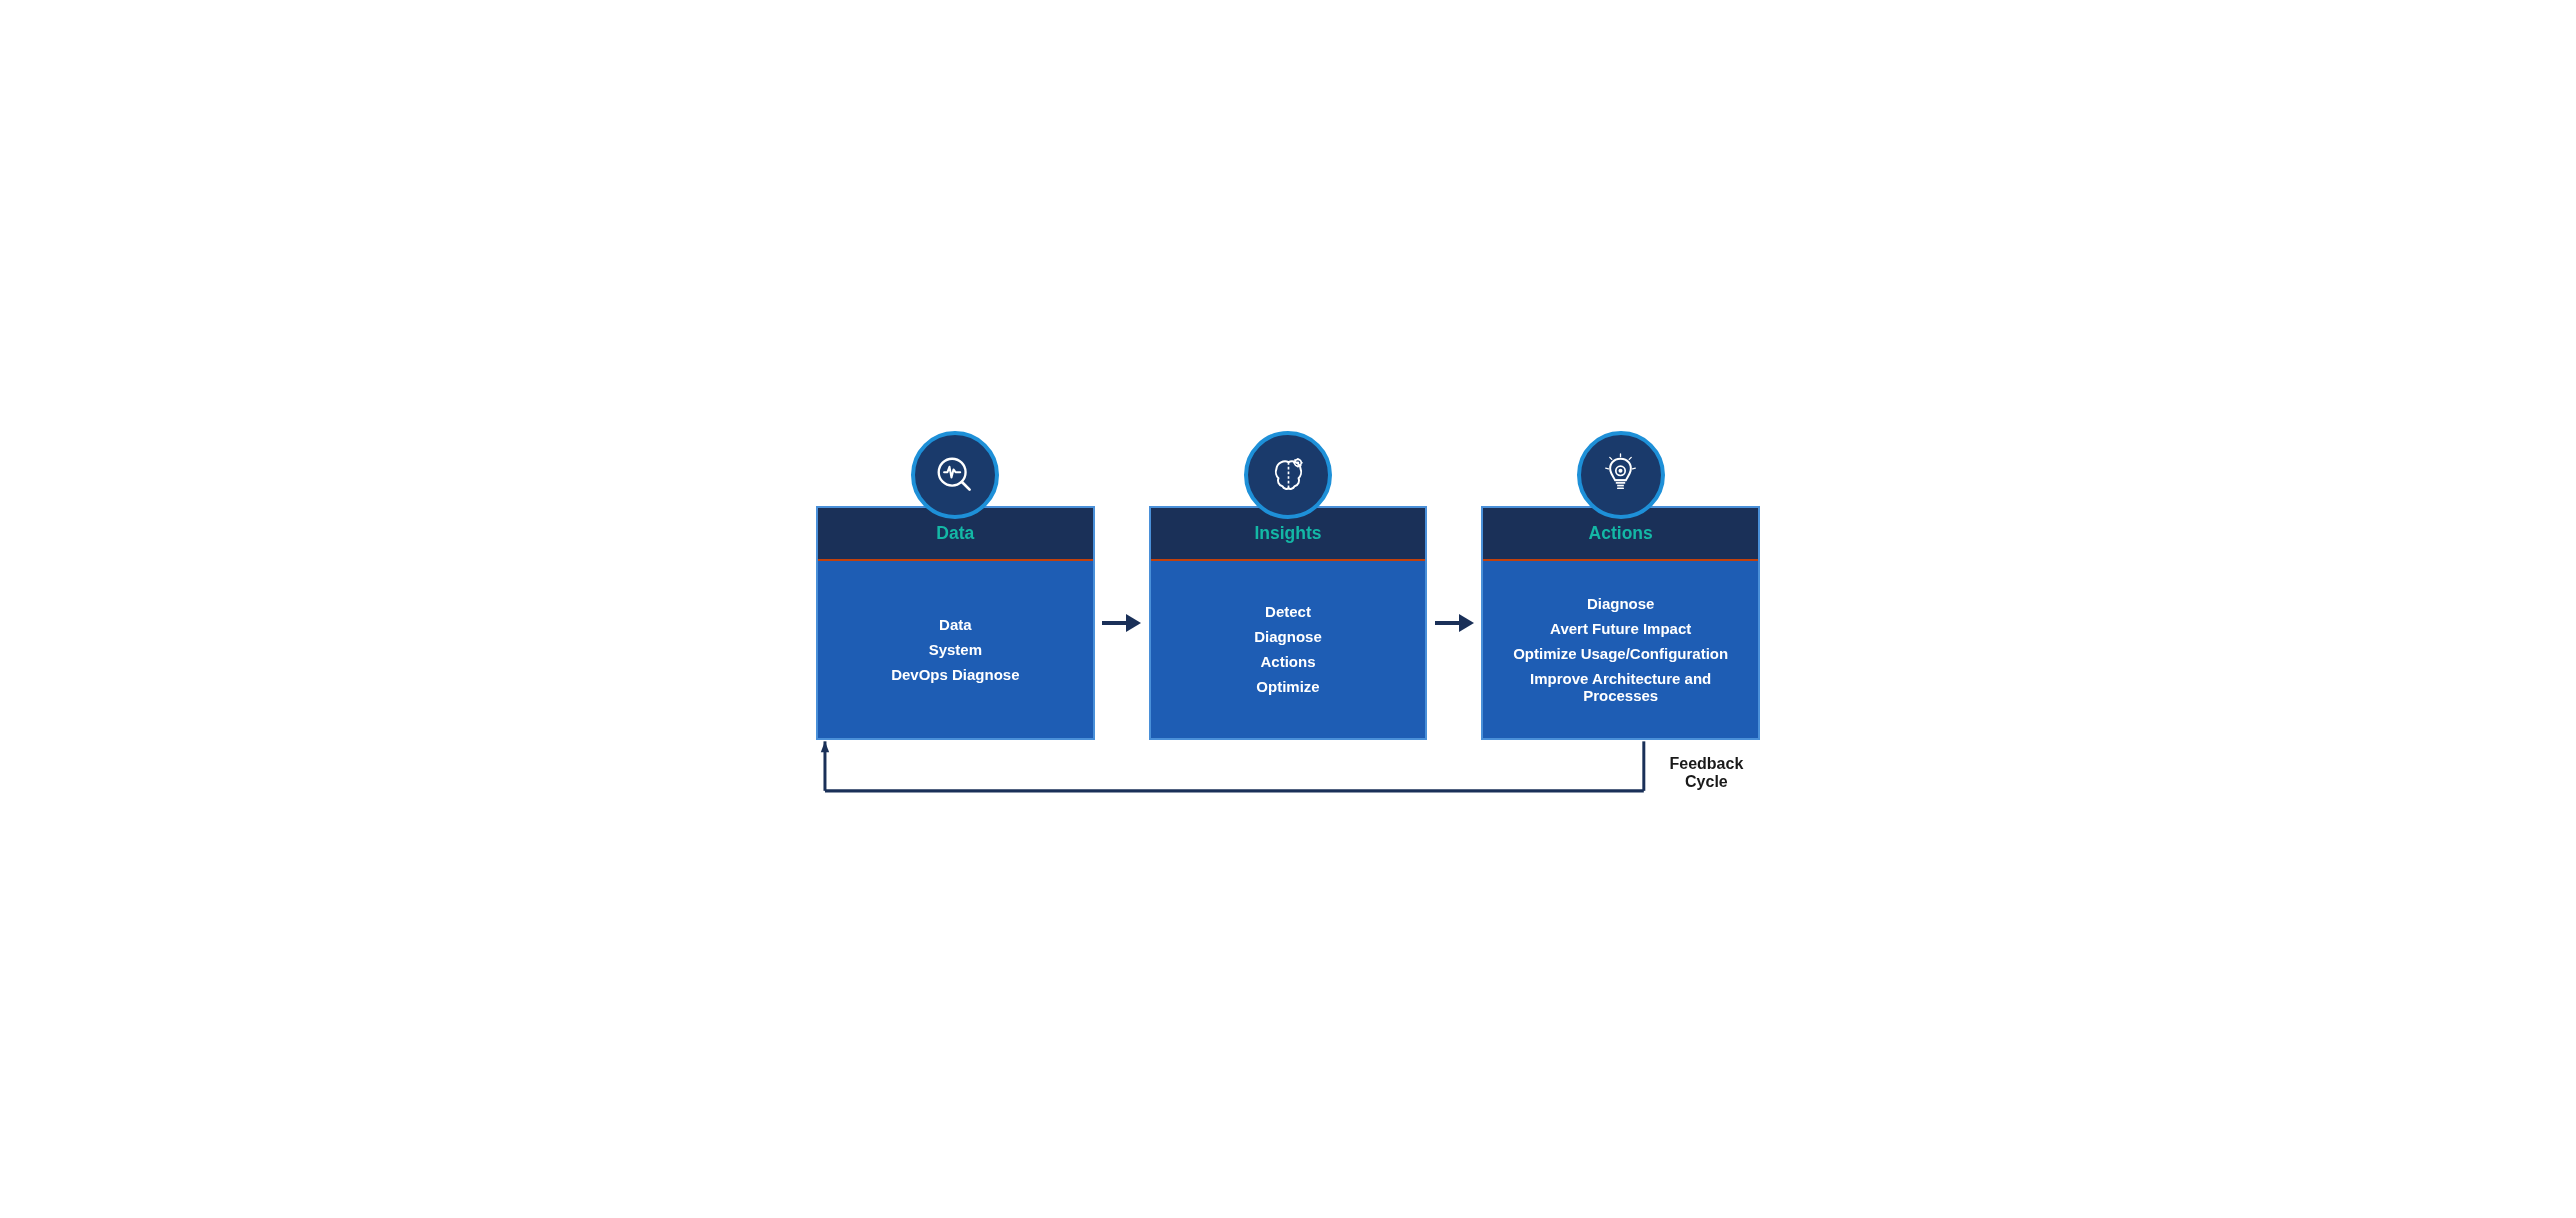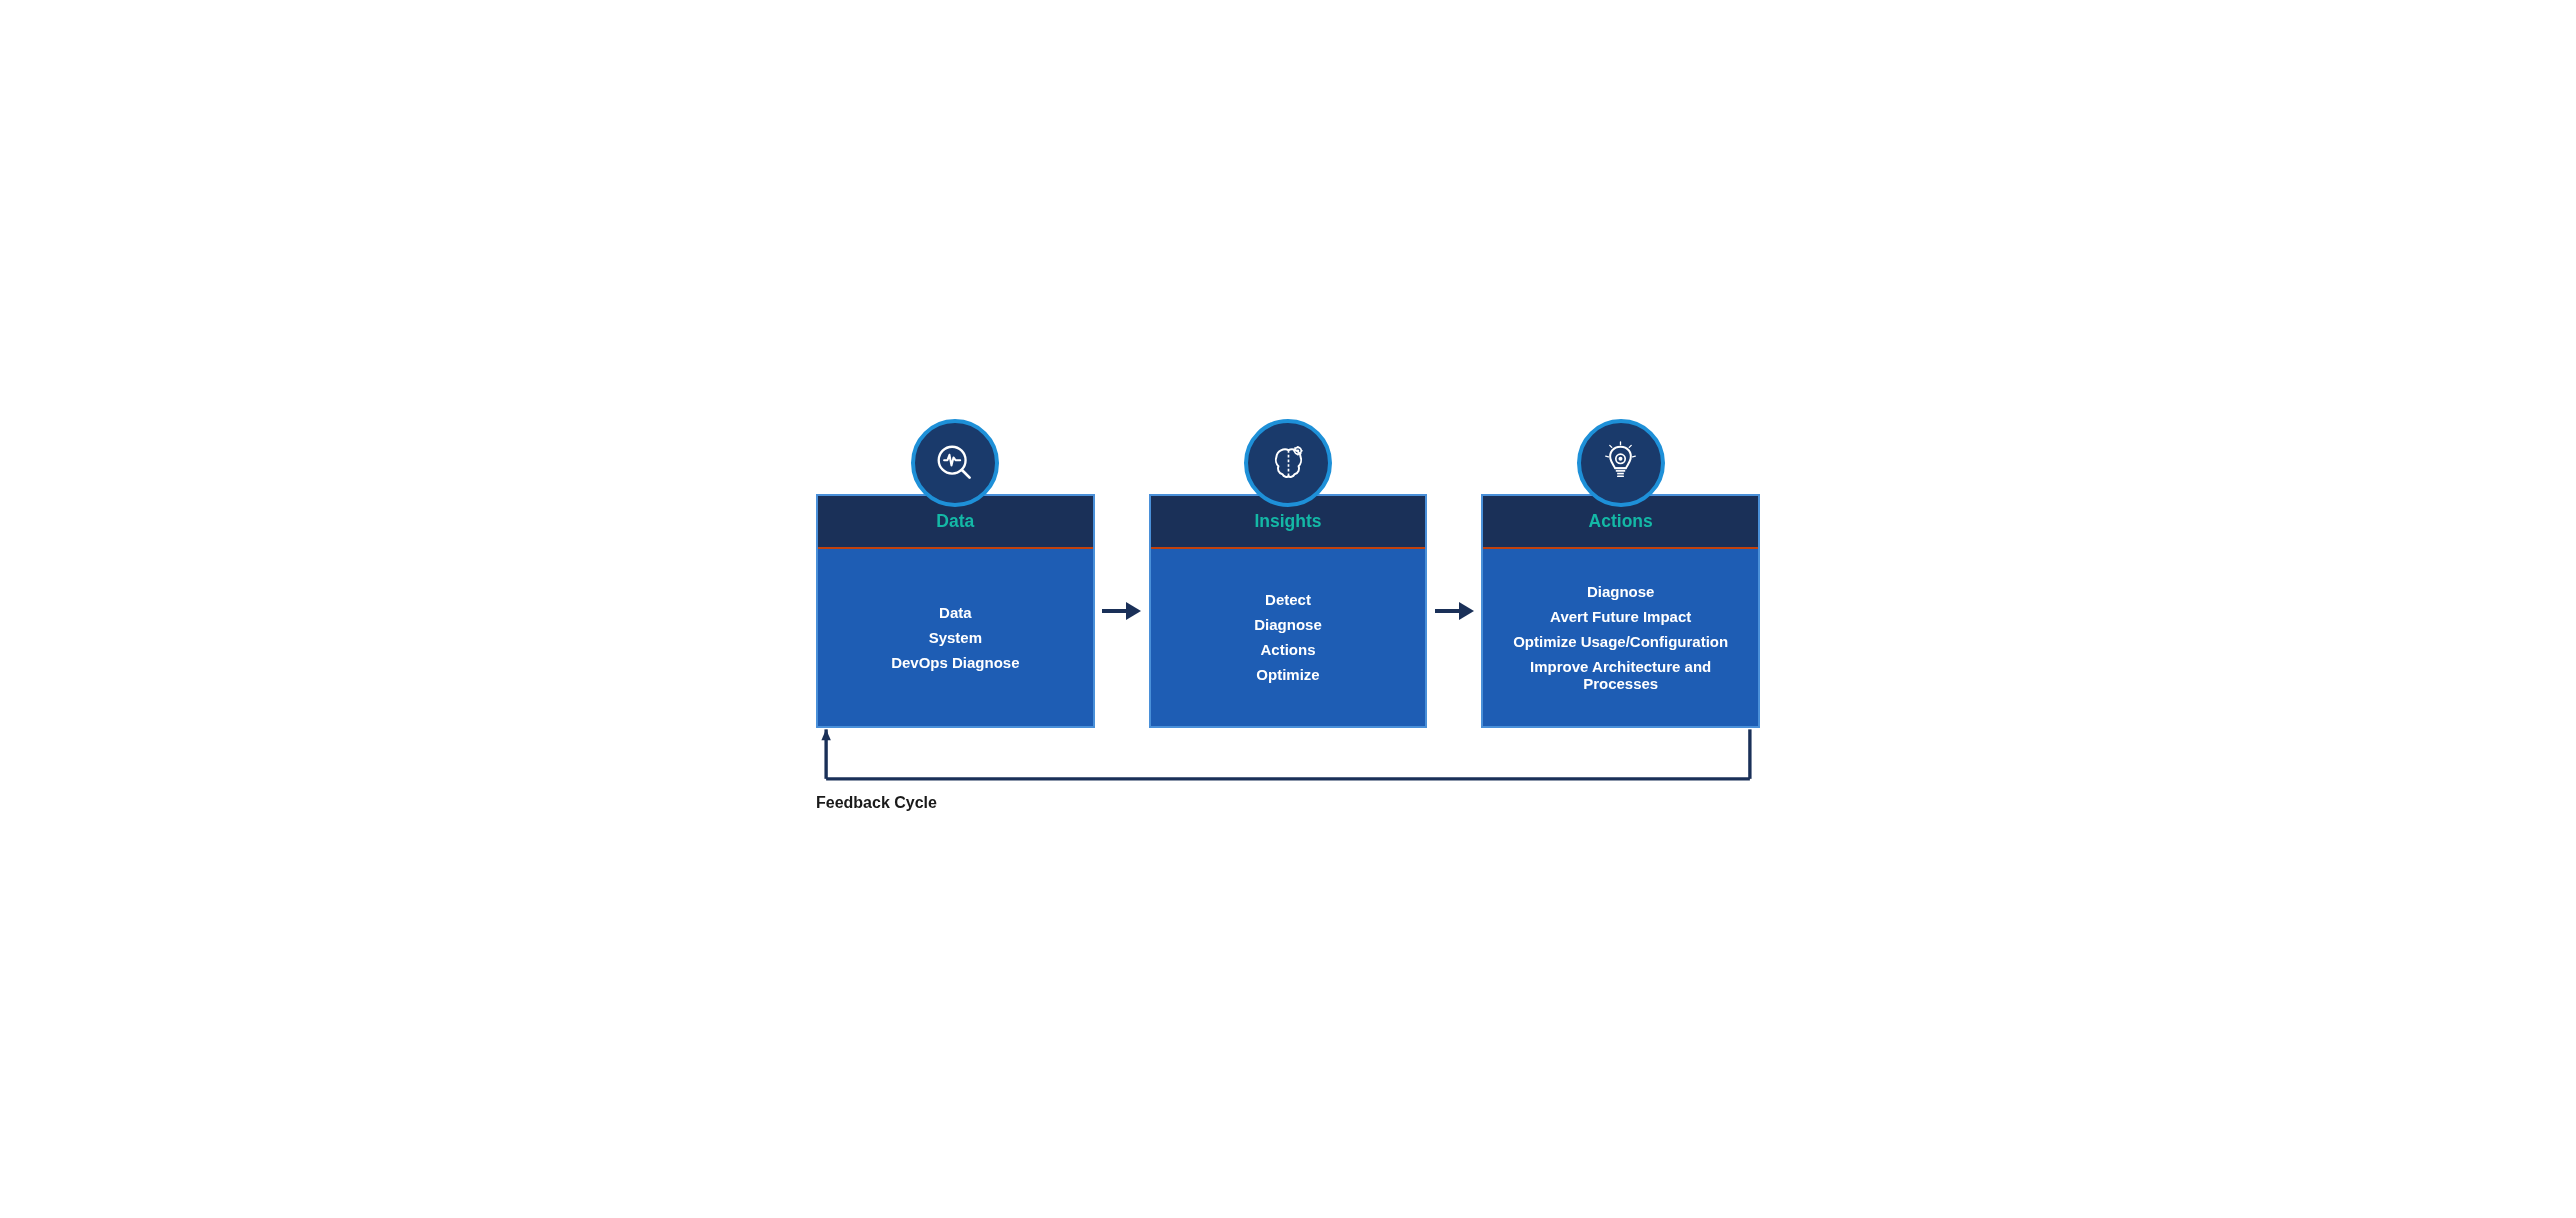--- a/index.html
+++ b/index.html
@@ -129,22 +129,22 @@
       height: 0;
       border-top: 9.4px solid transparent;
       border-bottom: 9.4px solid transparent;
       border-left: 15px solid #1a3058;
     }
 
     
     .feedback-row {
       width: 100%;
       display: flex;
-      flex-direction: column;
-      align-items: flex-start;
+      flex-direction: row;
+      align-items: center;
       margin-top: 0;
       position: relative;
     }
 
     .feedback-line-container {
       width: 100%;
       position: relative;
       height: 61px;
     }
 

